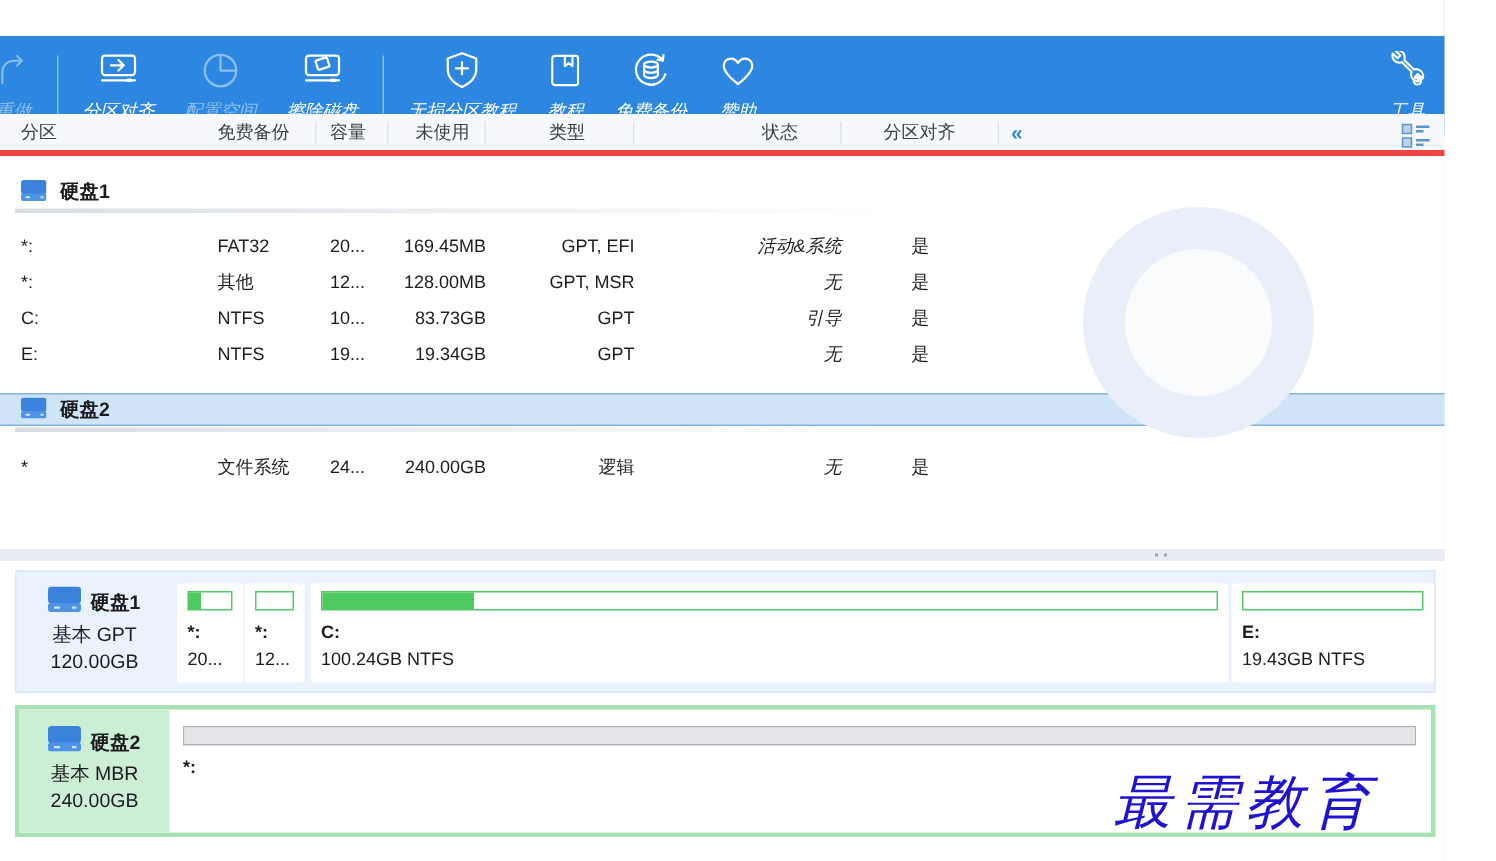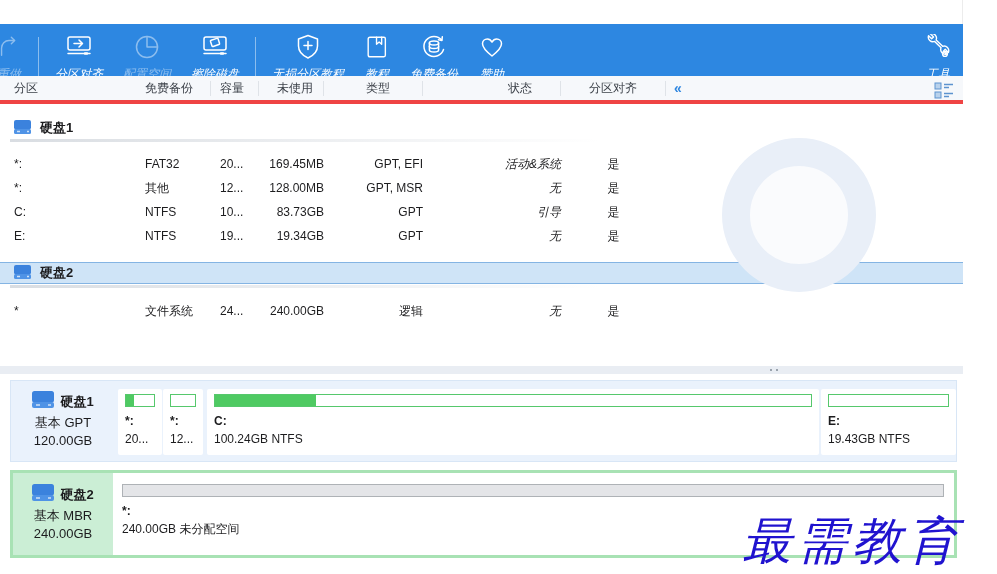--- a/index.html
+++ b/index.html
@@ -79,21 +79,21 @@
   .pbar.gray { border-color:#aeb2b6; }
   .pbar.gray .fill { background:#e4e5e8; }
   .pl1 { font-weight:bold; line-height:1.5; white-space:nowrap; }
   .pl2 { line-height:1.6; white-space:nowrap; }
 
   .drow2 { position:absolute; left:10px; top:96px; width:947px; height:88px;
            background:#fff; border:3px solid #a8e2b4; cursor:pointer; }
   .drow2 .dlabel { width:100px; background:#cbeed5; }
   .drow2 .pcard { left:102px; top:6px; width:836px; height:70px; }
 
-  .watermark { position:absolute; left:742px; top:508px; width:255px; font-size:50px;
+  .watermark { position:absolute; left:742px; top:508px; width:255px; font-size:39px;
                color:#2013cf; font-family:Liberation Mono, monospace;
                font-style:italic; letter-spacing:5px; white-space:nowrap; pointer-events:none; }
 </style>
 </head>
 <body>
 
 <div class="app">
 
   <div class="toolbar">
     <div class="tb-item first disabled">
@@ -356,19 +356,18 @@
           <span>硬盘2</span>
         </span>
         <span>基本 MBR</span>
         <span>240.00GB</span>
       </div>
       <div class="pcard">
         <div class="pbar gray">
             <div class="fill" style="width: 100%;"></div>
           </div>
         <div class="pl1">*:</div>
-        <div class="pl2">240.00GB 未分配空间</div>
       </div>
     </div>
   </div>
 </div>
 
 <div class="watermark">最需教育</div>
 
 </body></html>

